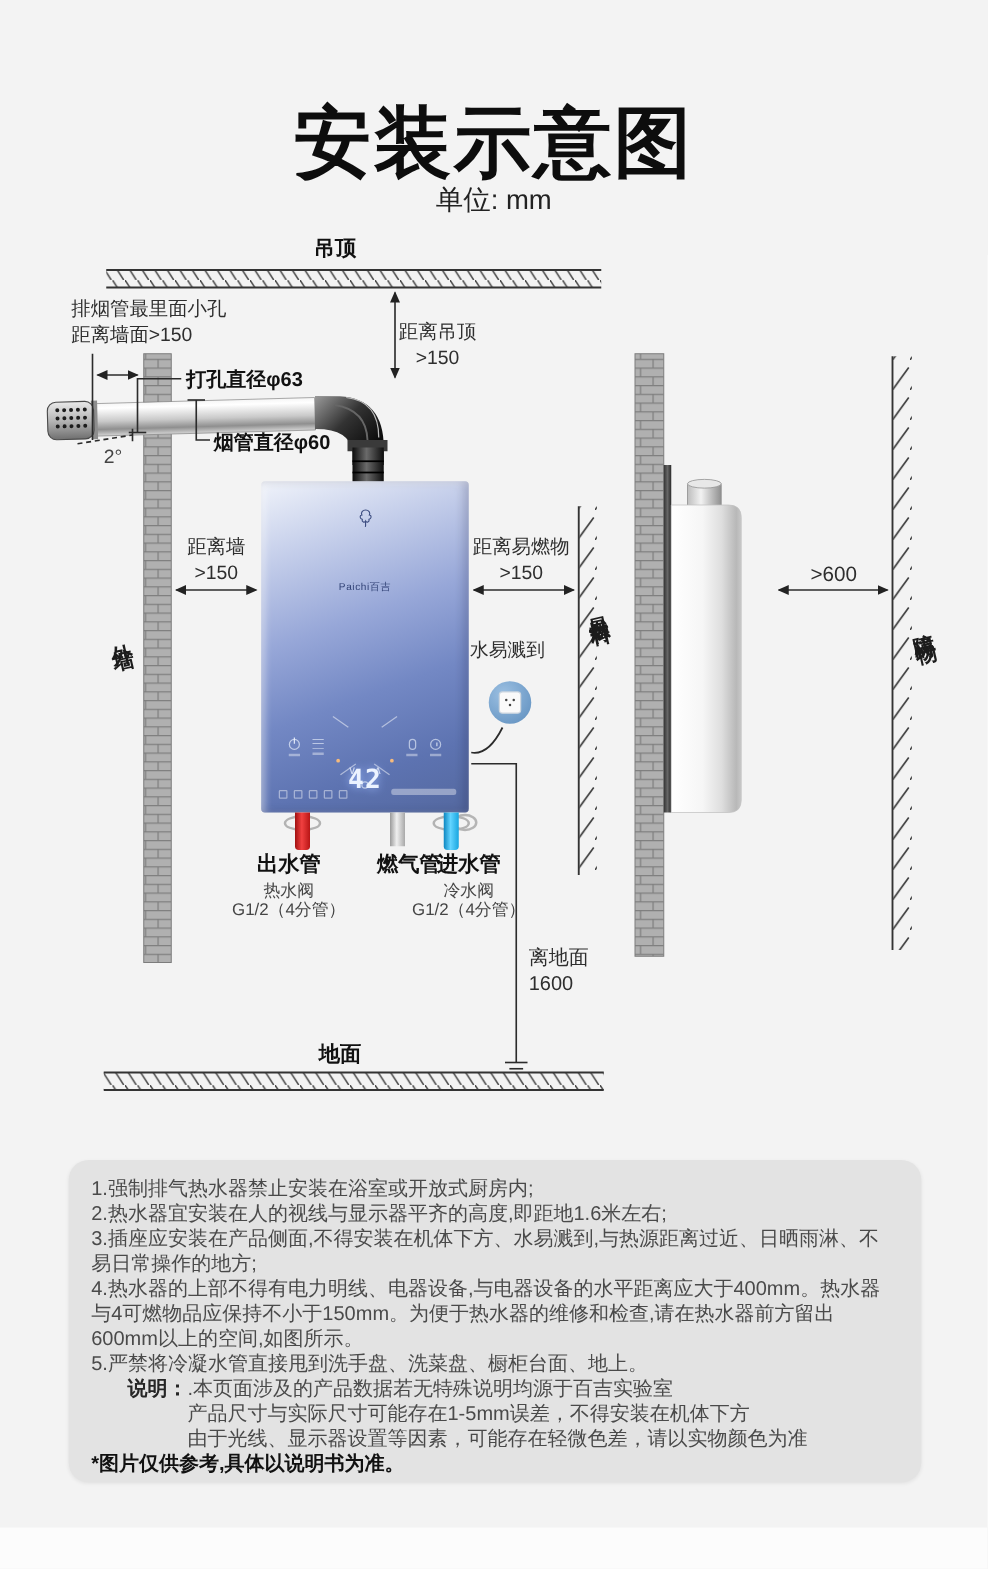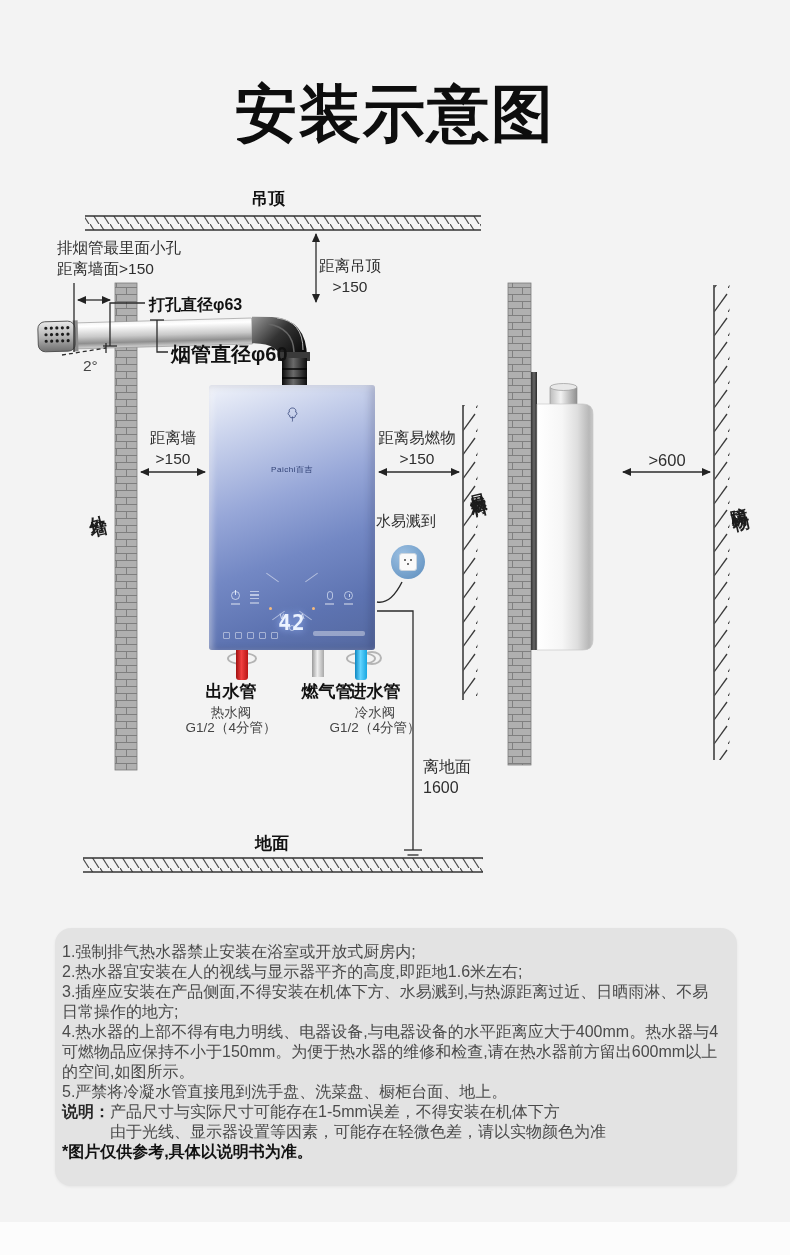--- a/index.html
+++ b/index.html
@@ -65,33 +65,34 @@
   
   .socket { position:absolute; left:391px; top:545px; width:34px; height:34px; border-radius:50%;
             background:radial-gradient(circle at 35% 30%,#9cc0e2,#6f9cc8 70%,#5d8cba); }
   .socket-face { position:absolute; left:8px; top:8px; width:18px; height:18px; background:#fafafa;
                  border:1px solid #cdd6df; border-radius:3px; display:flex; flex-direction:column;
                  align-items:center; justify-content:center; gap:2px; }
   .sdots { display:flex; gap:4px; } .sdot { width:2px; height:2px; background:#444; border-radius:50%; }
 
   
   .notes { position:absolute; left:55px; top:928px; width:682px; height:258px; background:#e3e3e3;
-           border-radius:16px; padding:14px 18px 0 7px; box-shadow:0 1px 3px rgba(0,0,0,.06);
+           border-radius:16px; padding:14px 18px 0 18px; box-shadow:0 1px 3px rgba(0,0,0,.06);
            font-size:16px; line-height:20px; color:#4a4a4a; }
   .notes .item { margin:0; }
   .remark { display:flex; }
-  .remark-label { font-weight:bold; color:#262626; white-space:nowrap; }
+  .remark-label { font-weight:bold; color:#262626; white-space:nowrap;margin-left:29px; }
   .footnote { font-weight:bold; color:#111; }
 </style>
 </head>
 <body>
 
 <div class="page">
 
   <div class="title">安装示意图</div>
+  <div class="unit">单位: mm</div>
 
   <svg class="diagram" width="790" height="1255" viewBox="0 0 790 1255">
     <defs>
       <marker id="ah" markerWidth="9" markerHeight="9" refX="8" refY="4" orient="auto-start-reverse" markerUnits="userSpaceOnUse">
         <path d="M0,0 L9,4 L0,8 z" fill="#222"></path>
       </marker>
       <pattern id="hatch" width="10" height="14" patternUnits="userSpaceOnUse">
         <line x1="0" y1="0" x2="9" y2="14" stroke="#4a4a4a" stroke-width="1.2"></line>
       </pattern>
       <pattern id="ticks" width="14" height="24" patternUnits="userSpaceOnUse">
@@ -236,21 +237,21 @@
       <line x1="407.5" y1="855" x2="418.5" y2="855"></line>
     </g>
   </svg>
 
   <div class="lbl bold big center" style="left:240px;top:188px;width:56px;">吊顶</div>
   <div class="lbl" style="left:57px;top:237px;">
     <div>排烟管最里面小孔</div>
     <div>距离墙面&gt;150</div>
   </div>
   <div class="lbl bold" style="left:149px;top:294px;font-size:16px;">打孔直径φ63</div>
-  <div class="lbl bold" style="left:171px;top:344px;font-size:20px;">烟管直径φ60</div>
+  <div class="lbl bold" style="left:171px;top:344px;font-size:16px;">烟管直径φ60</div>
   <div class="lbl" style="left:83px;top:355px;color:#444;">2°</div>
 
   <div class="lbl center" style="left:309px;top:255px;width:82px;">
     <div>距离吊顶</div>
     <div>&gt;150</div>
   </div>
   <div class="lbl center" style="left:132px;top:427px;width:82px;">
     <div>距离墙</div>
     <div>&gt;150</div>
   </div>
@@ -352,20 +353,21 @@
 
   <div class="notes">
     <div class="item">1.强制排气热水器禁止安装在浴室或开放式厨房内;</div>
     <div class="item">2.热水器宜安装在人的视线与显示器平齐的高度,即距地1.6米左右;</div>
     <div class="item">3.插座应安装在产品侧面,不得安装在机体下方、水易溅到,与热源距离过近、日晒雨淋、不易日常操作的地方;</div>
     <div class="item">4.热水器的上部不得有电力明线、电器设备,与电器设备的水平距离应大于400mm。热水器与4可燃物品应保持不小于150mm。为便于热水器的维修和检查,请在热水器前方留出600mm以上的空间,如图所示。</div>
     <div class="item">5.严禁将冷凝水管直接甩到洗手盘、洗菜盘、橱柜台面、地上。</div>
     <div class="remark">
       <div class="remark-label">说明：</div>
       <div class="remark-lines">
+        <div>.本页面涉及的产品数据若无特殊说明均源于百吉实验室</div>
         <div>产品尺寸与实际尺寸可能存在1-5mm误差，不得安装在机体下方</div>
         <div>由于光线、显示器设置等因素，可能存在轻微色差，请以实物颜色为准</div>
       </div>
     </div>
     <div class="footnote">*图片仅供参考,具体以说明书为准。</div>
   </div>
 
   <div class="bottom-strip"></div>
 </div>
 

